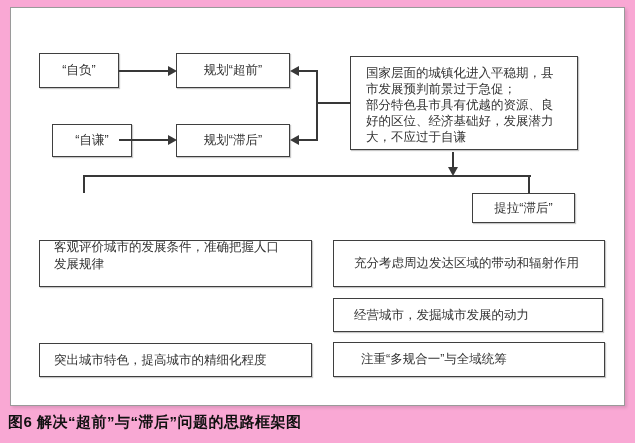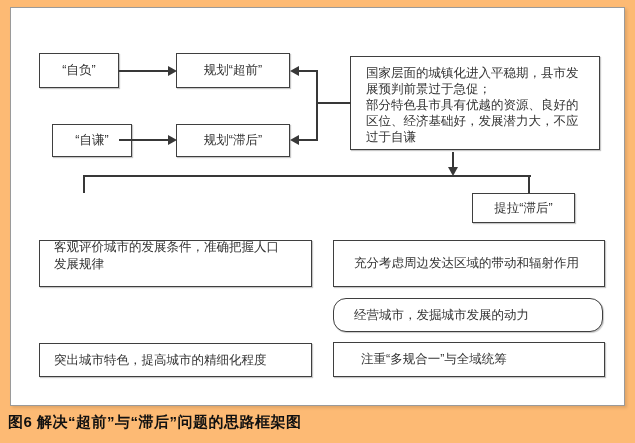--- a/index.html
+++ b/index.html
@@ -1,17 +1,17 @@
 <!DOCTYPE html>
 <html><head>
 <meta charset="utf-8">
 <style>
   html,body{margin:0;padding:0;background:#ffffff;}
   .canvas{
-    position:relative;width:635px;height:443px;background:#fdba74;
+    position:relative;width:635px;height:443px;background:#f9a8d4;
     font-family:"Liberation Sans","DejaVu Sans",sans-serif;color:#333;
     overflow:hidden;
   }
   .frame{
     position:absolute;left:10px;top:7px;width:615px;height:399px;
     border:1px solid #9a9a9a;background:#ffffff;
     box-shadow:2px 2px 3px rgba(0,0,0,0.12);
     box-sizing:border-box;
   }
   .box{
@@ -37,21 +37,21 @@
 
 <div class="canvas">
 
   <div class="frame"></div>
 
   <div class="box center" style="left:39px;top:53px;width:80px;height:35px;">“自负”</div>
   <div class="box center" style="left:176px;top:53px;width:114px;height:35px;">规划“超前”</div>
   <div class="box center" style="left:52px;top:124px;width:80px;height:33px;">“自谦”</div>
   <div class="box center" style="left:176px;top:124px;width:114px;height:33px;">规划“滞后”</div>
 
-  <div class="box multiline" style="left:350px;top:56px;width:250px;height:94px;padding:8px 15px 6px;line-height:16px;">
+  <div class="box multiline" style="left:350px;top:56px;width:228px;height:94px;padding:8px 15px 6px;line-height:16px;">
     <div>国家层面的城镇化进入平稳期，县市发展预判前景过于急促；</div>
     <div>部分特色县市具有优越的资源、良好的区位、经济基础好，发展潜力大，不应过于自谦</div>
   </div>
 
   <div class="hline" style="left:119px;top:70px;width:49px;height:2px;"></div>
   <div class="ah ah-right" style="left:168px;top:66px;"></div>
 
   <div class="hline" style="left:119px;top:139px;width:49px;height:2px;"></div>
   <div class="ah ah-right" style="left:168px;top:135px;"></div>
 
@@ -67,18 +67,18 @@
   <div class="hline" style="left:83px;top:175px;width:448px;height:2px;"></div>
   <div class="vline" style="left:83px;top:177px;width:2px;height:16px;"></div>
   <div class="vline" style="left:528px;top:177px;width:2px;height:16px;"></div>
 
   <div class="box center" style="left:472px;top:193px;width:103px;height:30px;">提拉“滞后”</div>
 
   <div class="box" style="left:39px;top:240px;width:273px;height:47px;padding:0 25px 16px 14px;line-height:17px;">客观评价城市的发展条件，准确把握人口发展规律</div>
   <div class="box" style="left:39px;top:343px;width:273px;height:34px;padding-left:14px;">突出城市特色，提高城市的精细化程度</div>
 
   <div class="box" style="left:333px;top:240px;width:272px;height:47px;padding-left:20px;">充分考虑周边发达区域的带动和辐射作用</div>
-  <div class="box" style="left:333px;top:298px;width:270px;height:34px;padding-left:20px;border-radius:13px;">经营城市，发掘城市发展的动力</div>
+  <div class="box" style="left:333px;top:298px;width:270px;height:34px;padding-left:20px;">经营城市，发掘城市发展的动力</div>
   <div class="box" style="left:333px;top:342px;width:272px;height:35px;padding-left:27px;">注重“多规合一”与全域统筹</div>
 
   <div class="caption">图6 解决“超前”与“滞后”问题的思路框架图</div>
 
 </div>
 
 </body></html>

